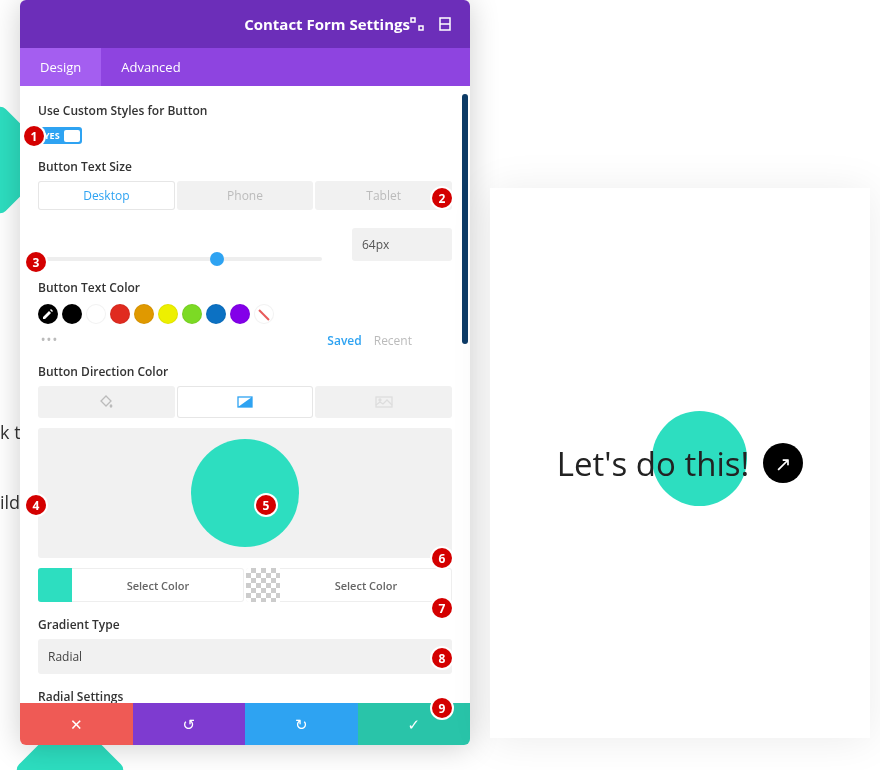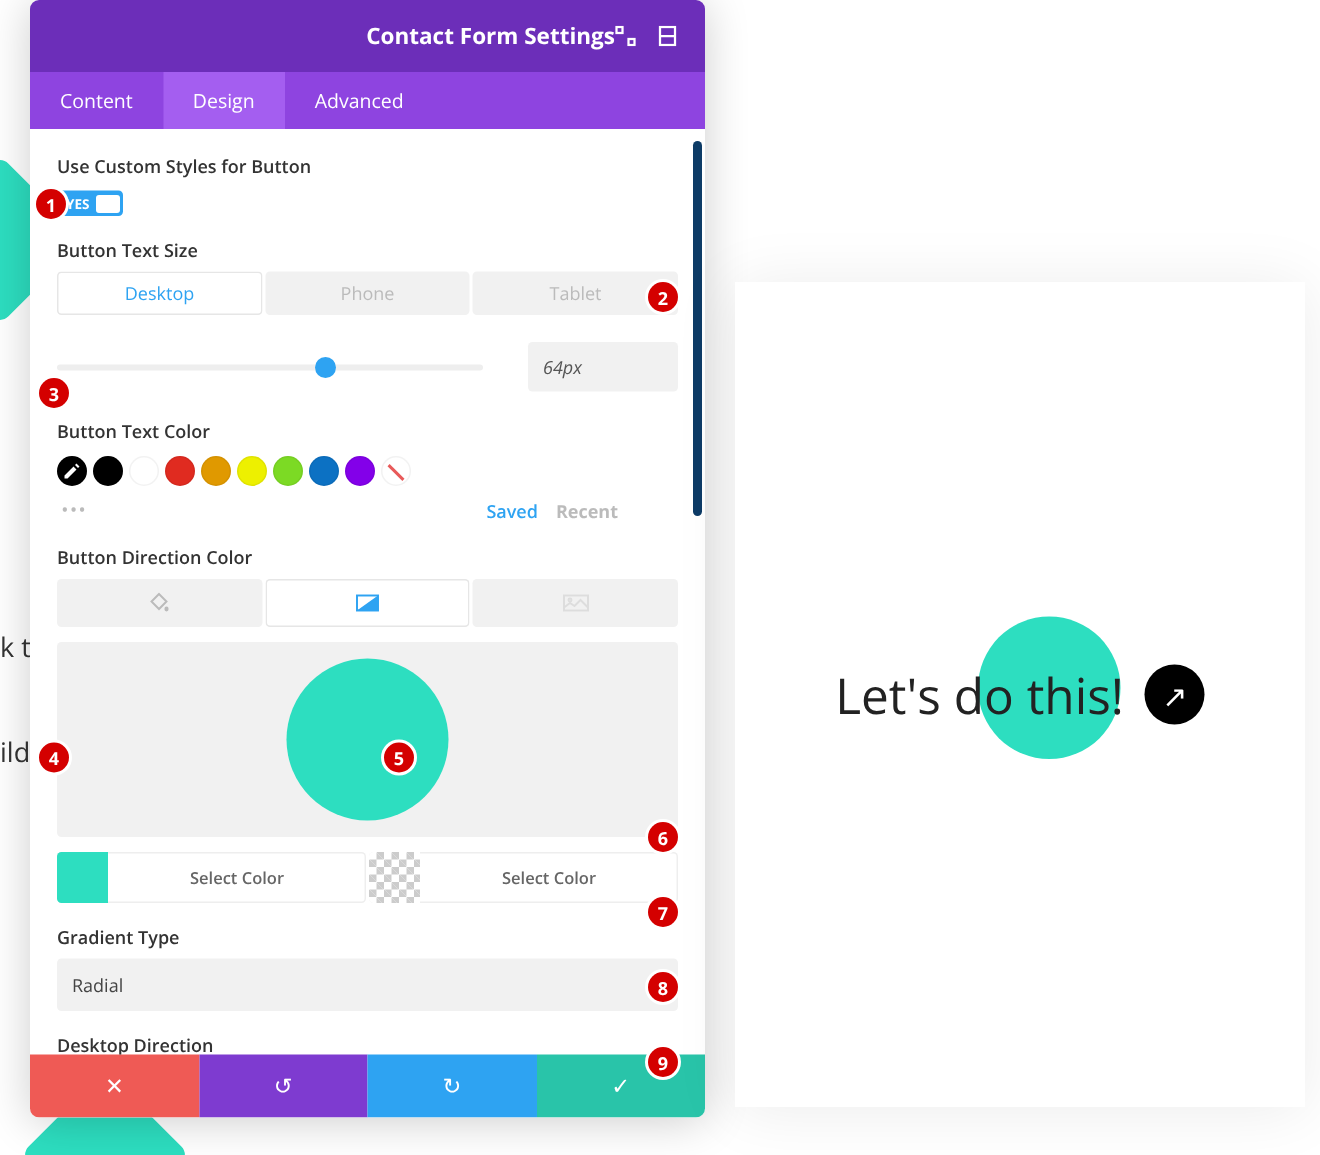--- a/index.html
+++ b/index.html
@@ -122,24 +122,23 @@
     padding: 6px 0;
     font-size:12px;
     color:#bbb;
     border-radius:3px;
     cursor:pointer;
   }
   .seg .seg-btn.active { background:#fff; color:#2ea3f2; box-shadow: inset 0 0 0 1px #e6e6e6; }
 
   .slider-row {
     display:flex;
-    align-items:center;
+    align-items:flex-end;
     gap: 30px;
     margin-top: 18px;
-    font-style: italic;
   }
   .slider {
     position:relative;
     flex:1;
     height: 4px;
     background: #eee;
     border-radius: 2px;
   }
   .slider .thumb {
     position:absolute;
@@ -175,21 +174,21 @@
     position:relative;
   }
   .swatch.none::after{
     content:""; position:absolute; left:2px; right:2px; top:50%; height:2px;
     background:#e85a5a; transform: rotate(45deg);
   }
   .swatch-more { width:20px; text-align:center; color:#bbb; letter-spacing:2px; font-weight:700; cursor:pointer; font-size:10px;}
   .swatch-sub { display:flex; gap:10px; margin-top:8px; margin-left:2px;}
   .palettes { display:flex; gap:12px; font-size:12px; margin-left:auto; padding-right:40px;}
   .palettes .active { color:#2ea3f2; font-weight:600;}
-  .palettes .inactive { color:#bbb;font-weight:bold; }
+  .palettes .inactive { color:#bbb; }
 
   .bgtabs { display:flex; gap:2px; margin-top:6px;}
   .bgtab { flex:1; background:#f1f1f1; height:32px; display:flex; align-items:center; justify-content:center; border-radius:3px; color:#bbb; cursor:pointer;}
   .bgtab.active { background:#fff; box-shadow: inset 0 0 0 1px #e6e6e6; color:#2ea3f2;}
 
   .preview {
     margin-top:10px;
     height:130px;
     background:#f1f1f1;
     border-radius:3px;
@@ -320,21 +319,20 @@
       <span>
         <svg width="14" height="14" viewBox="0 0 14 14" fill="none" stroke="#fff" stroke-width="1.5">
           <rect x="2" y="1" width="10" height="12"></rect>
             <line x1="2" y1="7" x2="12" y2="7"></line>
         </svg>
       </span>
     </div>
   </div>
 
   <div class="tabs">
-    <div class="tab">Content</div>
     <div class="tab active">Design</div>
     <div class="tab">Advanced</div>
   </div>
 
   <div class="body">
     <div class="scrollbar"></div>
 
     <div class="label">Use Custom Styles for Button</div>
     <div class="toggle">
       <span>YES</span>
@@ -413,21 +411,21 @@
       </div>
       <div class="color-select">
         <div class="chip trans"></div>
         <div class="sel-text">Select Color</div>
       </div>
     </div>
 
     <div class="label" style="margin-top:14px;">Gradient Type</div>
     <div class="dropdown">Radial</div>
 
-    <div class="label" style="margin-top:14px;">Desktop Direction</div>
+    <div class="label" style="margin-top:14px;">Radial Settings</div>
     
 
     
     
 
     
     
 
   </div>
 

